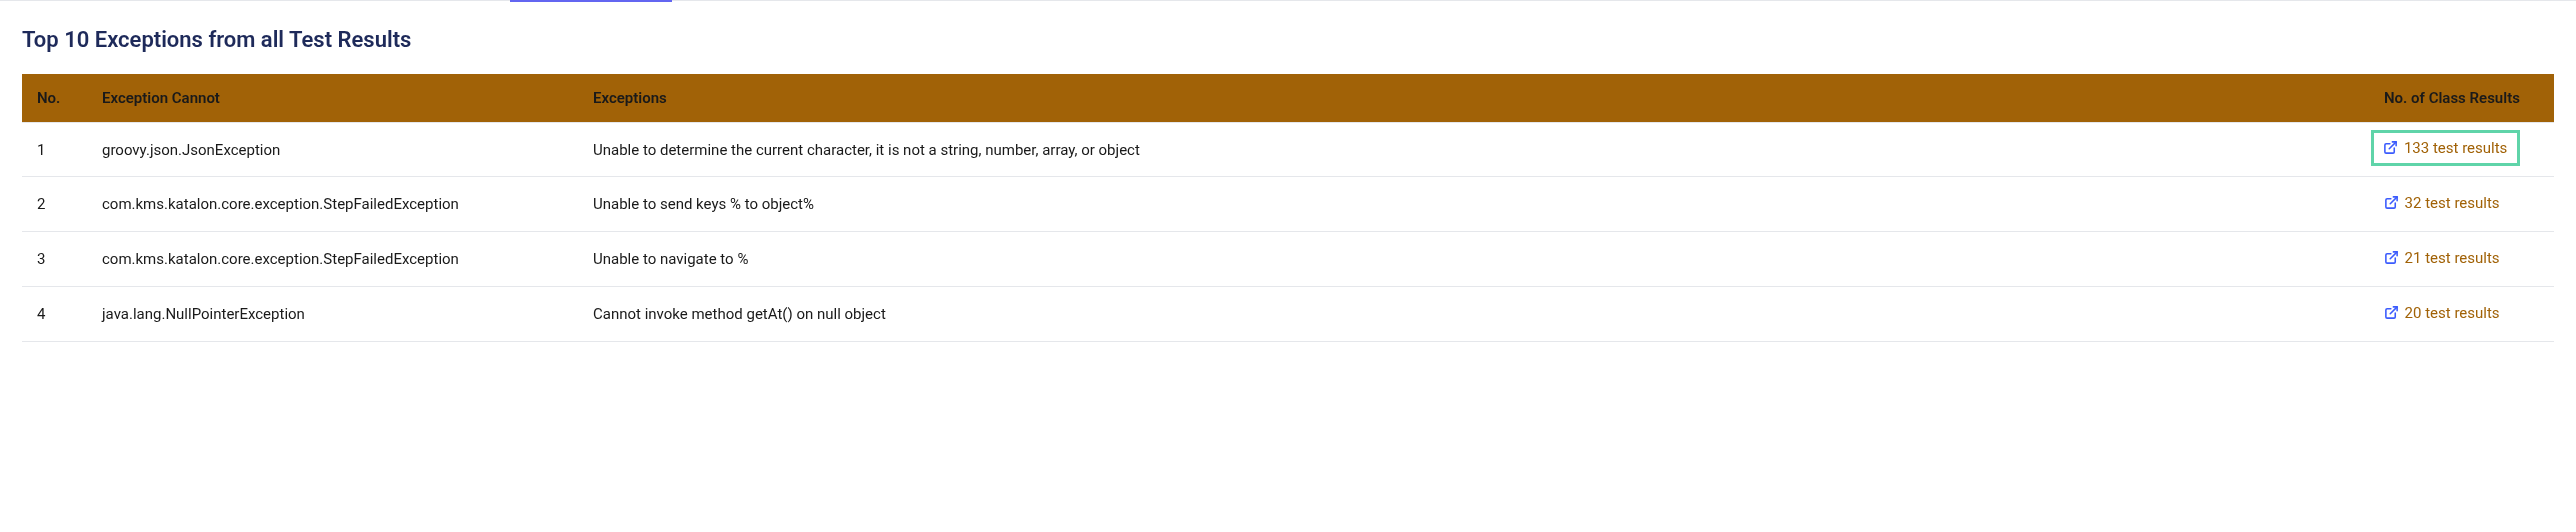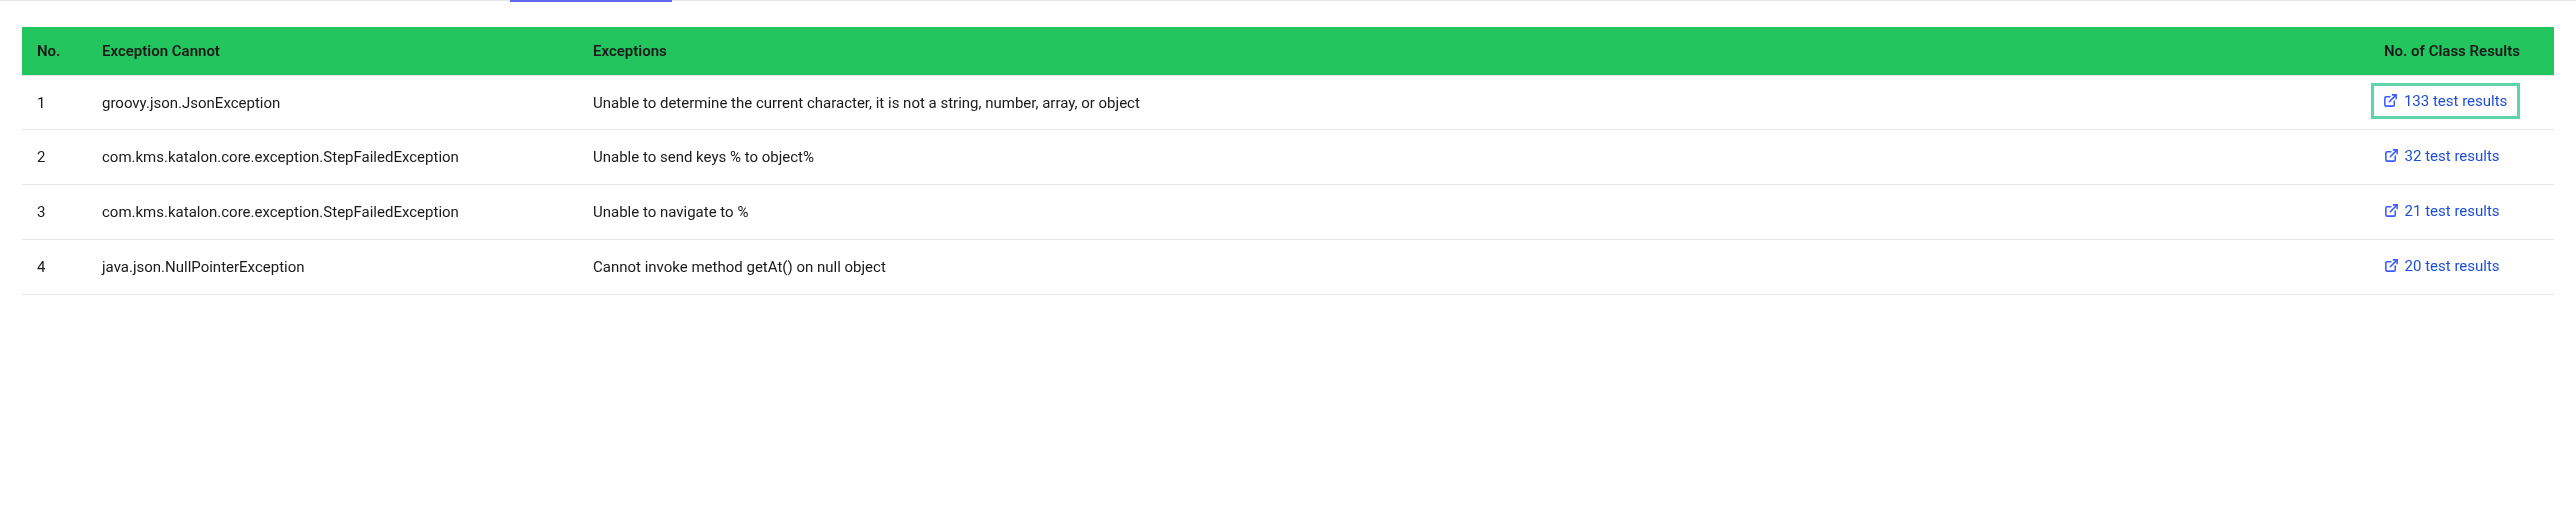--- a/index.html
+++ b/index.html
@@ -30,21 +30,21 @@
       font-size: 22px;
       font-weight: 600;
       color: #1e2a5a;
       margin-bottom: 22px;
     }
     table {
       width: 100%;
       border-collapse: collapse;
     }
     thead tr {
-      background: #22c55e;
+      background: #a16207;
     }
     th {
       text-align: left;
       font-weight: 600;
       padding: 15px 15px;
       font-size: 15px;
       color: #1a1a1a;
       border-bottom: 0.9px solid #e5e7eb;
     }
     th.col-no { width: 65px; }
@@ -57,21 +57,21 @@
     td {
       padding: 16.7px 15px;
       font-size: 15px;
       color: #1a1a1a;
       vertical-align: middle;
     }
     .link-cell {
       white-space: nowrap;
     }
     .results-link {
-      color: #1d4ed8;
+      color: #a16207;
       text-decoration: none;
       display: inline-flex;
       align-items: center;
       gap: 5.6px;
       font-size: 15px;
     }
     .results-link svg {
       width: 15px;
       height: 15px;
       flex-shrink: 0;
@@ -85,20 +85,21 @@
     }
   </style>
 </head>
 <body>
 
 <div class="top-border">
   <div class="top-accent"></div>
 </div>
 
 <div class="container">
+  <h2 class="section-title">Top 10 Exceptions from all Test Results</h2>
 
   <table>
     <thead>
       <tr>
         <th class="col-no">No.</th>
         <th class="col-class">Exception Cannot</th>
         <th class="col-exceptions">Exceptions</th>
         <th class="col-results">No. of Class Results</th>
       </tr>
     </thead>
@@ -145,21 +146,21 @@
                 <path d="M18 13v6a2 2 0 0 1-2 2H5a2 2 0 0 1-2-2V8a2 2 0 0 1 2-2h6"></path>
                 <polyline points="15 3 21 3 21 9"></polyline>
                 <line x1="10" y1="14" x2="21" y2="3"></line>
               </svg>
             <span>21 test results</span>
           </a>
         </td>
       </tr>
       <tr>
         <td>4</td>
-        <td>java.json.NullPointerException</td>
+        <td>java.lang.NullPointerException</td>
         <td>Cannot invoke method getAt() on null object</td>
         <td class="link-cell">
           <a class="results-link" href="#">
             <svg viewBox="0 0 24 24" fill="none" stroke="#3b5bfd" stroke-width="2.5" stroke-linecap="round" stroke-linejoin="round">
                 <path d="M18 13v6a2 2 0 0 1-2 2H5a2 2 0 0 1-2-2V8a2 2 0 0 1 2-2h6"></path>
                 <polyline points="15 3 21 3 21 9"></polyline>
                 <line x1="10" y1="14" x2="21" y2="3"></line>
               </svg>
             <span>20 test results</span>
           </a>

